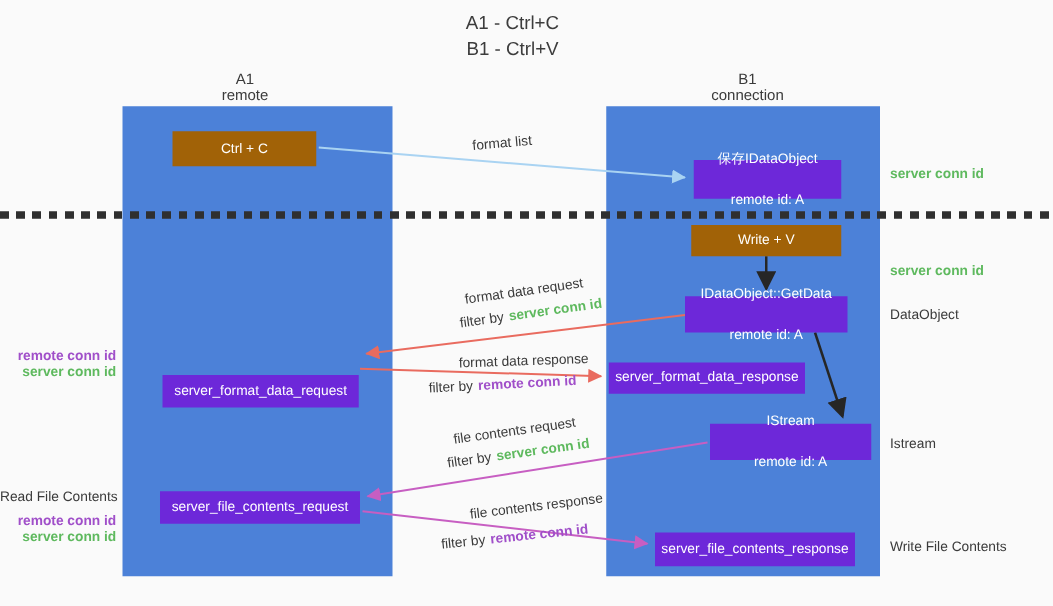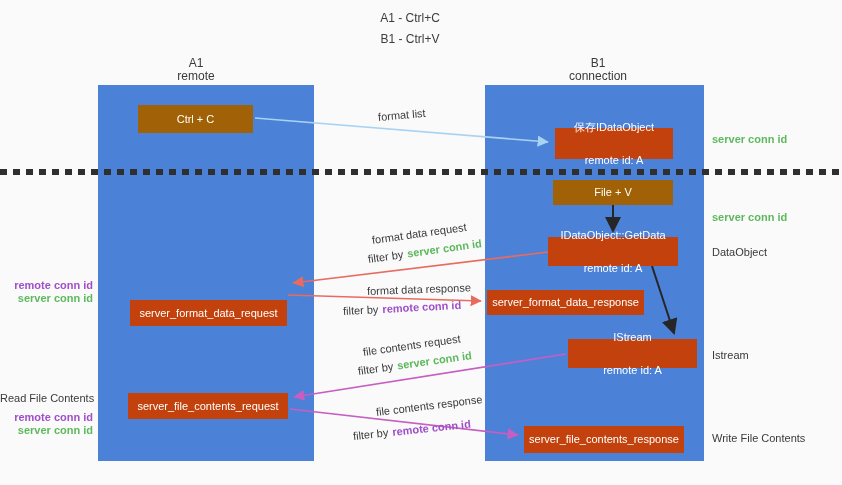--- a/index.html
+++ b/index.html
@@ -2,39 +2,39 @@
 <html><head>
 <meta charset="utf-8">
 <style>
   html,body { margin:0; padding:0; background:#fafafa; }
   .canvas {
     position:relative; width:842px; height:485px; background:#fafafa;
     font-family:"Liberation Sans", sans-serif; overflow:hidden;
   }
   .title {
     position:absolute; left:300px; top:8px; width:220px;
-    text-align:center; font-size:12px; line-height:21px; color:#3c3c3c;
+    text-align:center; font-size:15px; line-height:21px; color:#3c3c3c;
   }
   .col-header {
     position:absolute; width:116px; text-align:center;
     font-size:12px; line-height:13px; color:#3a3a3a;
   }
   .col-rect { position:absolute; background:#4c81d8; z-index:1; }
   .cutline {
     position:absolute; left:0; top:169px; width:842px; height:6px; z-index:4;
     background:repeating-linear-gradient(90deg,#2f2f2f 0 7px, transparent 7px 13px);
   }
   .overlay { position:absolute; left:0; top:0; z-index:2; pointer-events:none; }
   .box {
     position:absolute; z-index:3; display:flex; flex-direction:column;
     align-items:center; justify-content:center; color:#ffffff;
     font-size:11px; line-height:13px; text-align:center; white-space:nowrap;
   }
   .green  { background:#a16207; }
-  .orange { background:#c2410c;gap:20px; }
+  .orange { background:#6d28d9;gap:20px; }
   .side-label { position:absolute; z-index:4; font-size:11px; line-height:13px; white-space:nowrap; }
   .left-side { left:0; width:93px; text-align:right; }
   .gray-t   { color:#3a3a3a; }
   .green-t  { color:#5eb95e; font-weight:700; }
   .purple-t { color:#a04fc9; font-weight:700; }
   .flow-label {
     position:absolute; z-index:4; font-size:11px; color:#3a3a3a;
     white-space:nowrap; transform-origin:left center;
   }
   .prefix { margin-right:4px; }
@@ -90,21 +90,21 @@
   <div class="box green" style="left:138px; top:105px; width:115px; height:28px;">
     <span>Ctrl + C</span>
   </div>
 
   <div class="box orange" style="left:555px; top:128px; width:118px; height:31px;">
     <span>保存IDataObject</span>
     <span>remote id: A</span>
   </div>
 
   <div class="box green" style="left:553px; top:180px; width:120px; height:25px;">
-    <span>File + V</span>
+    <span>Write + V</span>
   </div>
 
   <div class="box orange" style="left:548px; top:237px; width:130px; height:29px;">
     <span>IDataObject::GetData</span>
     <span>remote id: A</span>
   </div>
 
   <div class="box orange" style="left:130px; top:277px; width:157px; height:26px;margin-top:23px;">
     <span>server_format_data_request</span>
   </div>

